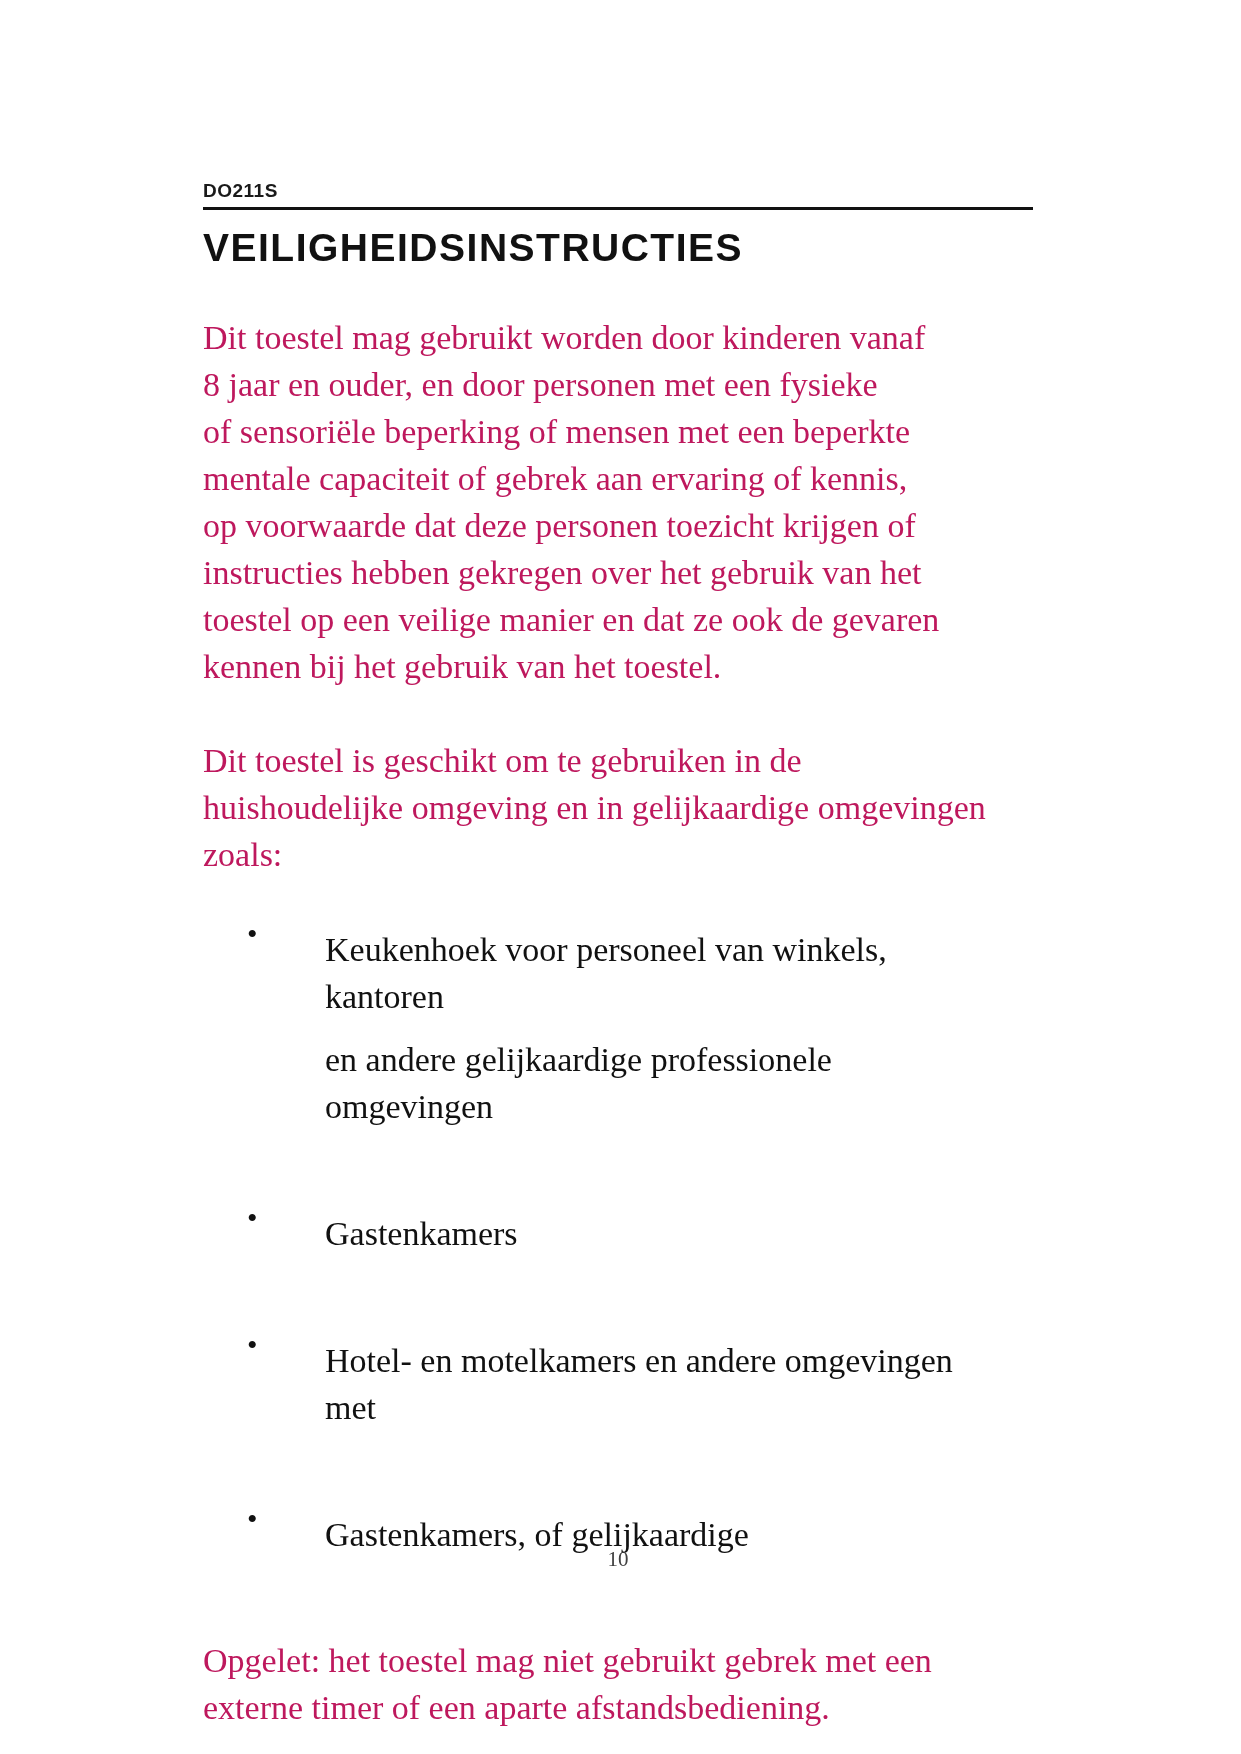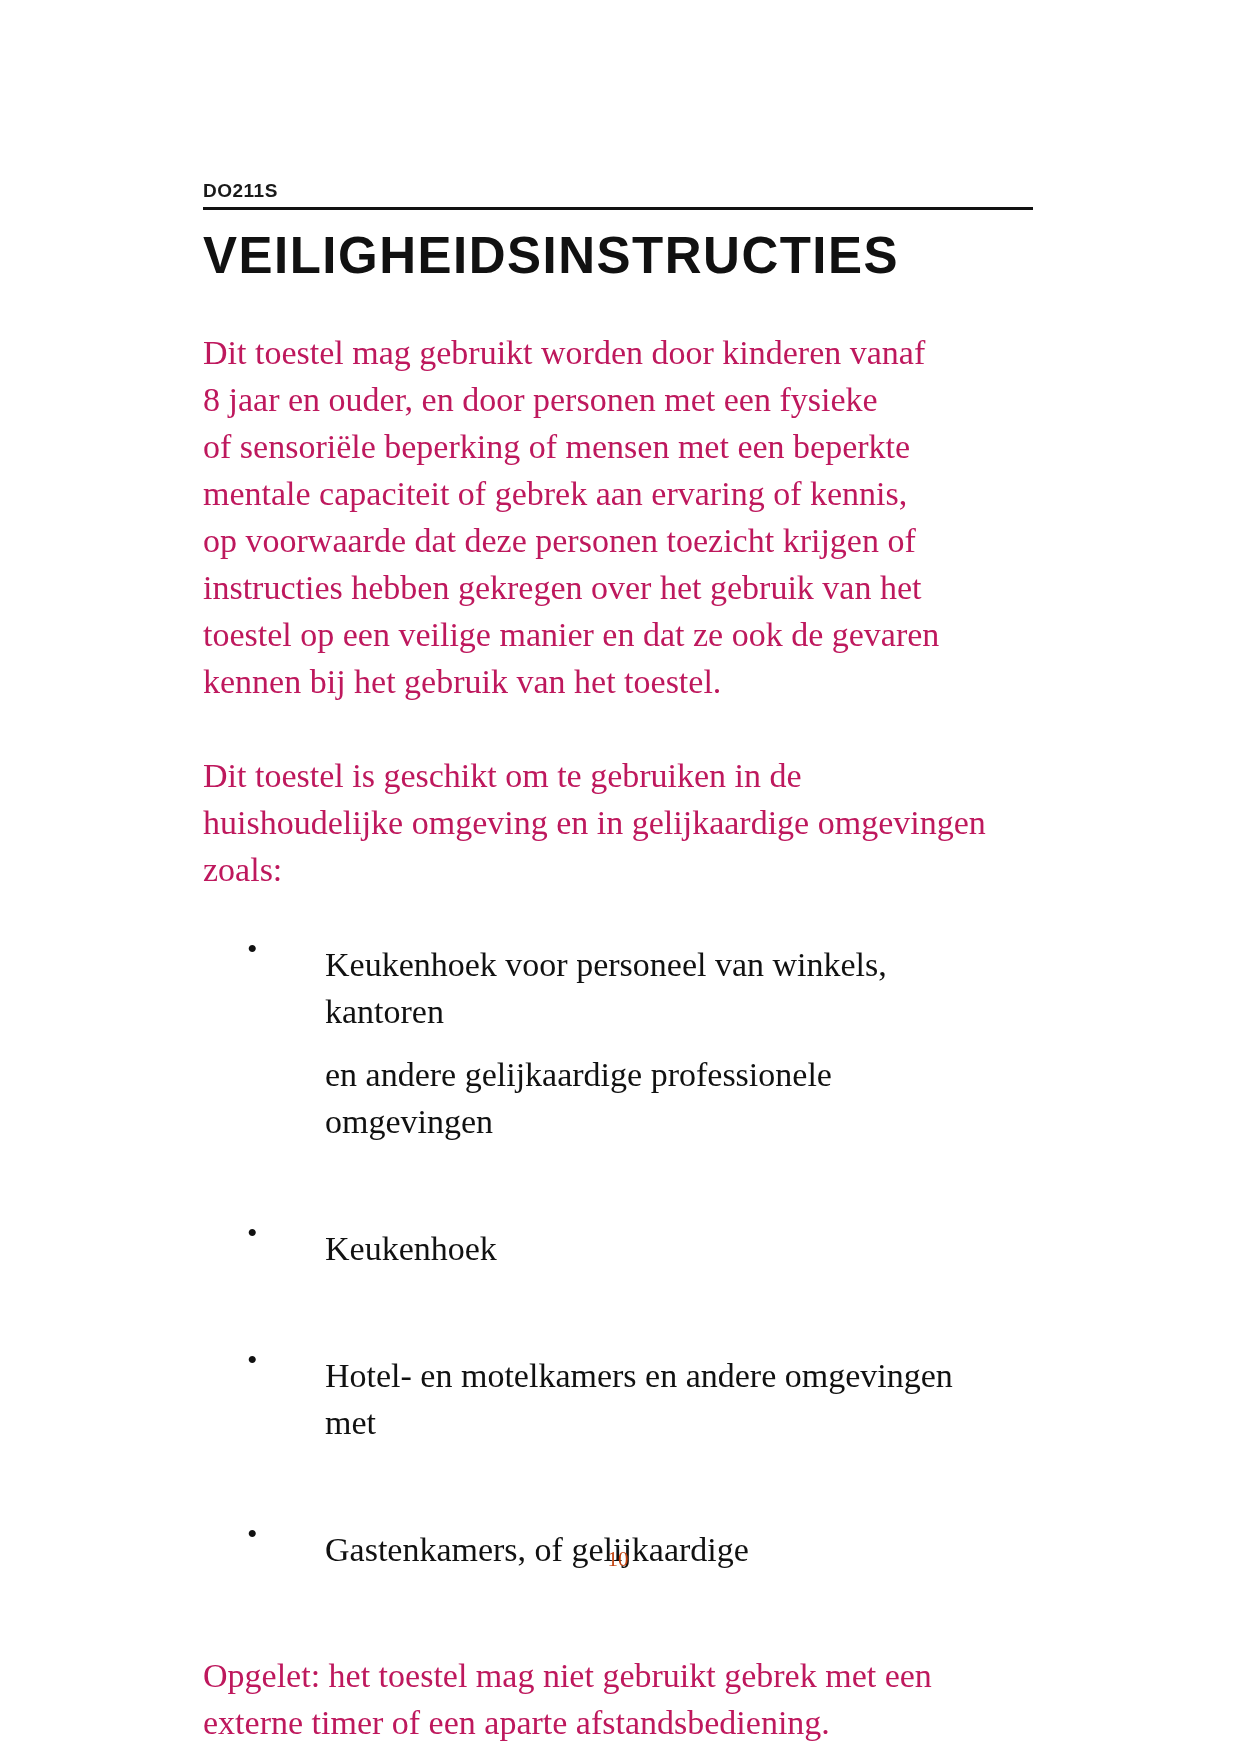--- a/index.html
+++ b/index.html
@@ -27,21 +27,21 @@
     font-weight: bold;
     font-size: 19px;
     letter-spacing: 0.5px;
     color: #1a1a1a;
     padding-bottom: 5px;
     border-bottom: 3px solid #111111;
   }
   .title {
     font-family: "Liberation Sans", sans-serif;
     font-weight: bold;
-    font-size: 51px;
+    font-size: 39px;
     letter-spacing: 1.5px;
     color: #111111;
     margin-top: 8px;
     margin-bottom: 44px;
   }
   .body-text {
     font-size: 34px;
     line-height: 47px;
     white-space: pre-line;
     color: #be185d;
@@ -71,21 +71,21 @@
   .li-text { flex: 1 1 auto; }
   .li-line { display: block; }
   .li-line.cont { margin-left: 16px; }
   .page-number {
     position: absolute;
     left: 123px;
     top: 1483px;
     width: 862px;
     text-align: center;
     font-size: 21px;
-    color: #c2410c;
+    color: #404040;
   }
 </style>
 </head>
 <body>
 
 <div class="page">
   <div class="content">
 
     <div class="header-code">DO211S</div>
 
@@ -109,21 +109,21 @@
       <li>
         <span class="marker">•</span>
         <span class="li-text">
           <span class="li-line">Keukenhoek voor personeel van winkels, kantoren</span>
           <span class="li-line cont">en andere gelijkaardige professionele omgevingen</span>
         </span>
       </li>
       <li>
         <span class="marker">•</span>
         <span class="li-text">
-          <span class="li-line">Keukenhoek</span>
+          <span class="li-line">Gastenkamers</span>
         </span>
       </li>
       <li>
         <span class="marker">•</span>
         <span class="li-text">
           <span class="li-line">Hotel- en motelkamers en andere omgevingen met</span>
         </span>
       </li>
       <li>
         <span class="marker">•</span>

